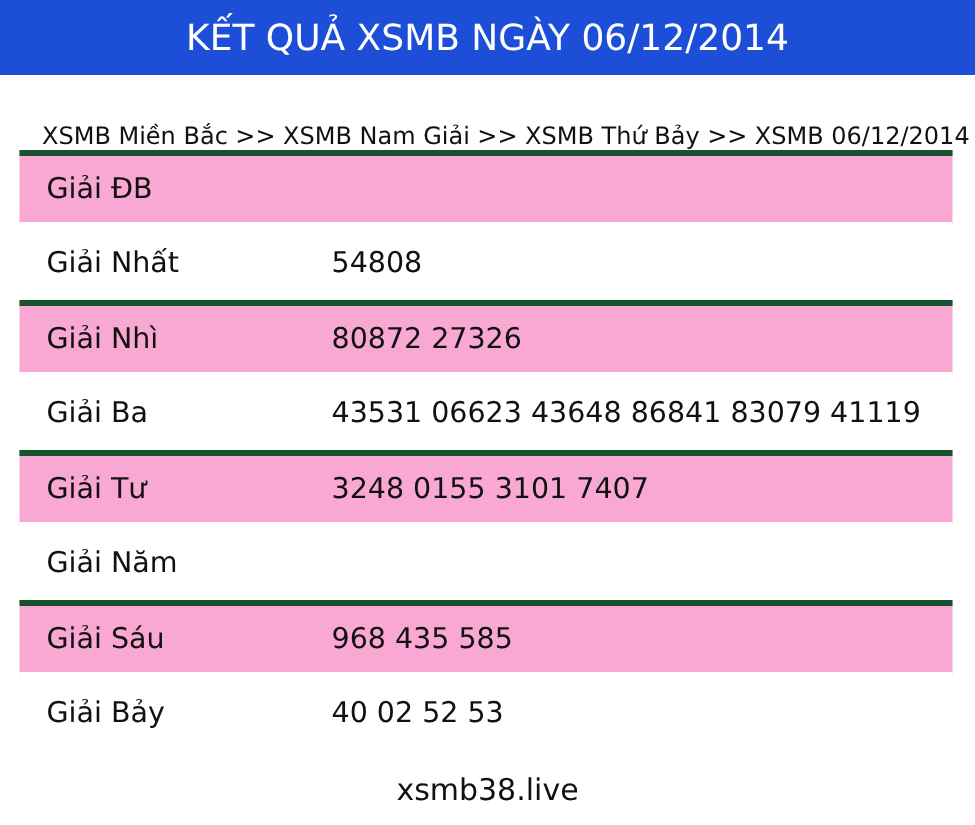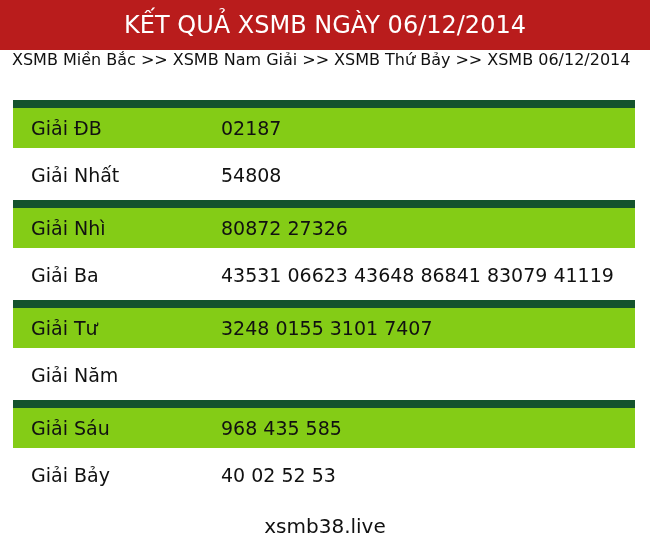--- a/index.html
+++ b/index.html
@@ -11,40 +11,40 @@
     width: 650px;
     height: 550px;
     background: #ffffff;
     color: #111111;
     font-family: "DejaVu Sans", "Liberation Sans", sans-serif;
   }
   .page { width: 650px; height: 550px; }
 
   
   .header {
-    background: #b91c1c;
+    background: #1d4ed8;
     height: 50px;
     display: flex;
     align-items: center;
     justify-content: center;
   }
   .title {
     margin: 0;
     color: #ffffff;
     font-size: 24px;
     font-weight: 400;
     letter-spacing: 0;
   }
 
   
   .breadcrumb {
     height: 50px;
     display: flex;
-    align-items: flex-start;
-    padding-left: 12px;
+    align-items: flex-end;
+    padding-left: 28px;
     font-size: 16px;
     white-space: nowrap;
   }
   .crumb {
     color: #111111;
     text-decoration: none;
     cursor: pointer;
   }
   .sep {
     margin: 0 5px;
@@ -55,22 +55,22 @@
   .results {
     margin: 0 15px 0 13px;
   }
   .row {
     display: flex;
     align-items: center;
     height: 50px;
     font-size: 19px;
   }
   .row.alt {
-    background: #84cc16;
-    border-top: 8px solid #14532d;
+    background: #f9a8d4;
+    border-top: 4px solid #14532d;
     border-bottom: 2px solid #ffffff;
     box-sizing: border-box;
   }
   .prize-label {
     flex: none;
     width: 190px;
     padding-left: 18px;
   }
   .prize-value {
     flex: 1;
@@ -101,21 +101,20 @@
     <a class="crumb">XSMB Nam Giải</a>
     <span class="sep">&gt;&gt;</span>
     <a class="crumb">XSMB Thứ Bảy</a>
     <span class="sep">&gt;&gt;</span>
     <a class="crumb">XSMB 06/12/2014</a>
   </nav>
 
   <main class="results">
     <div class="row alt">
       <span class="prize-label">Giải ĐB</span>
-      <span class="prize-value">02187</span>
     </div>
     <div class="row">
       <span class="prize-label">Giải Nhất</span>
       <span class="prize-value">54808</span>
     </div>
     <div class="row alt">
       <span class="prize-label">Giải Nhì</span>
       <span class="prize-value">80872 27326</span>
     </div>
     <div class="row">

